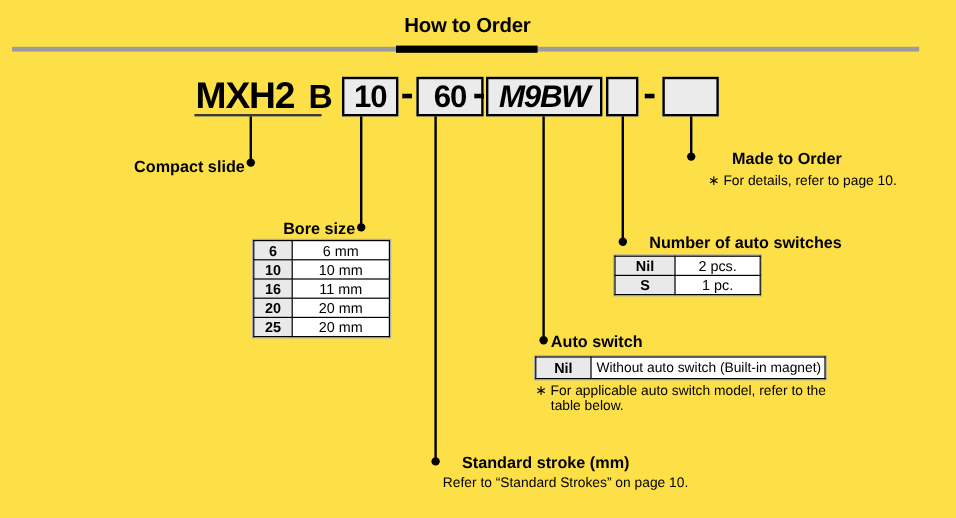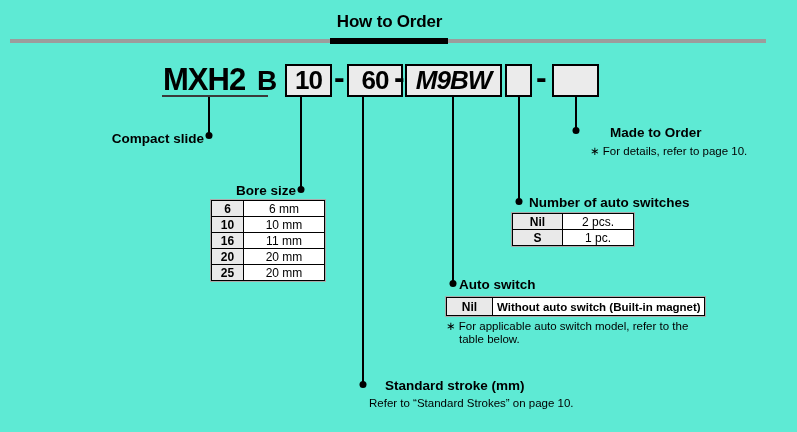--- a/index.html
+++ b/index.html
@@ -1,19 +1,19 @@
 <!DOCTYPE html>
 <html><head>
 <meta charset="utf-8">
 <style>
   * { margin:0; padding:0; box-sizing:border-box; }
   html,body { background:#ffffff; }
   body { font-family:"Liberation Sans", sans-serif; color:#000; }
   .page {
-    position:relative; width:797px; height:432px; background:#5eead4; overflow:hidden;
+    position:relative; width:797px; height:432px; background:#fde047; overflow:hidden;
   }
   
   .title {
     position:absolute; left:331px; top:12px; width:117px; text-align:center;
     font-size:17px; font-weight:bold; letter-spacing:-0.2px; white-space:nowrap;
   }
   .rule-gray { position:absolute; left:10px; top:39px; width:756px; height:4px; background:#9c9c9c; }
   .rule-black { position:absolute; left:330px; top:38px; width:118px; height:6px; background:#000; }
 
   
@@ -50,41 +50,41 @@
   .vl-asw     { left:452px; top:97px;  height:187px; }
   .vl-qty     { left:518px; top:97px;  height:105px; }
   .vl-mto     { left:575px; top:97px;  height:34px; }
 
   
   .clabel { position:absolute; font-size:13.5px; font-weight:bold; white-space:nowrap; line-height:14px; }
   .lbl-compact { left:98px;  top:132px; width:106px; text-align:right; }
   .lbl-bore    { left:190px; top:184px; width:106px; text-align:right; }
   .lbl-stroke  { left:369px; top:379px;margin-left:16px; }
   .lbl-asw     { left:459px; top:278px; }
-  .lbl-qty     { left:529px; top:196px; }
+  .lbl-qty     { left:541px; top:196px; }
   .lbl-mto     { left:582px; top:126px;padding-left:28px; }
 
   
   .note { position:absolute; font-size:11.5px; line-height:13px; white-space:nowrap; }
   .note-stroke { left:369px; top:397px; }
   .note-asw    { left:446px; top:320px; white-space:normal; width:280px; }
   .note-asw .l2 { padding-left:13px; }
   .note-mto    { left:590px; top:145px; }
 
   
   table { border-collapse:collapse; position:absolute; background:#fff; box-shadow:0 0 0 1px #aaa; }
   td { border:1px solid #000; font-size:12px; text-align:center; padding:0 3px; white-space:nowrap; }
   td.code { background:#e9e9e9; font-weight:bold; }
   .tbl-bore { left:211px; top:200px; }
   .tbl-bore td { height:16px; } .tbl-bore td.code { width:32px; } .tbl-bore td.val { width:81px; }
   .tbl-qty { left:512px; top:213px; }
   .tbl-qty td { height:16px; } .tbl-qty td.code { width:50px; } .tbl-qty td.val { width:71px; }
   .tbl-asw { left:446px; top:297px; }
   .tbl-asw td { height:18px; } .tbl-asw td.code { width:46px; }
-  .tbl-asw td.val { width:174px; text-align:right; font-size:11.5px; padding-left:4px;font-weight:bold; }
+  .tbl-asw td.val { width:174px; text-align:right; font-size:11.5px; padding-left:4px; }
 </style>
 </head>
 <body>
 
 <div class="page">
 
   <div class="rule-gray"></div>
   <div class="rule-black"></div>
   <div class="title">How to Order</div>
 

